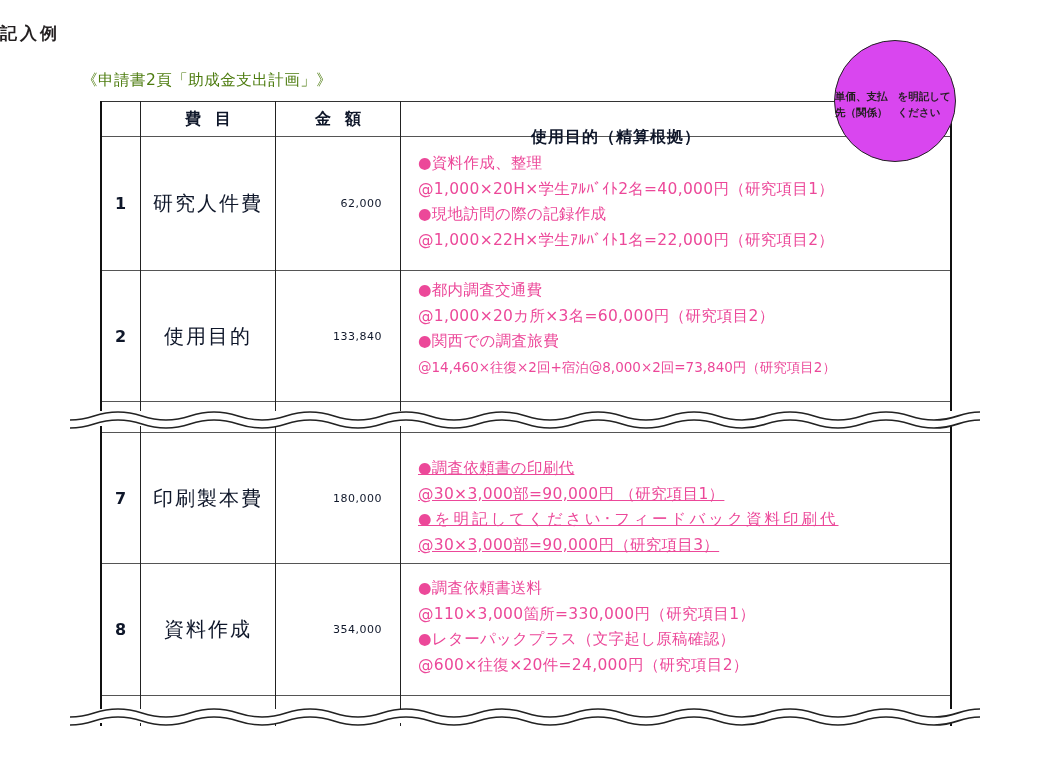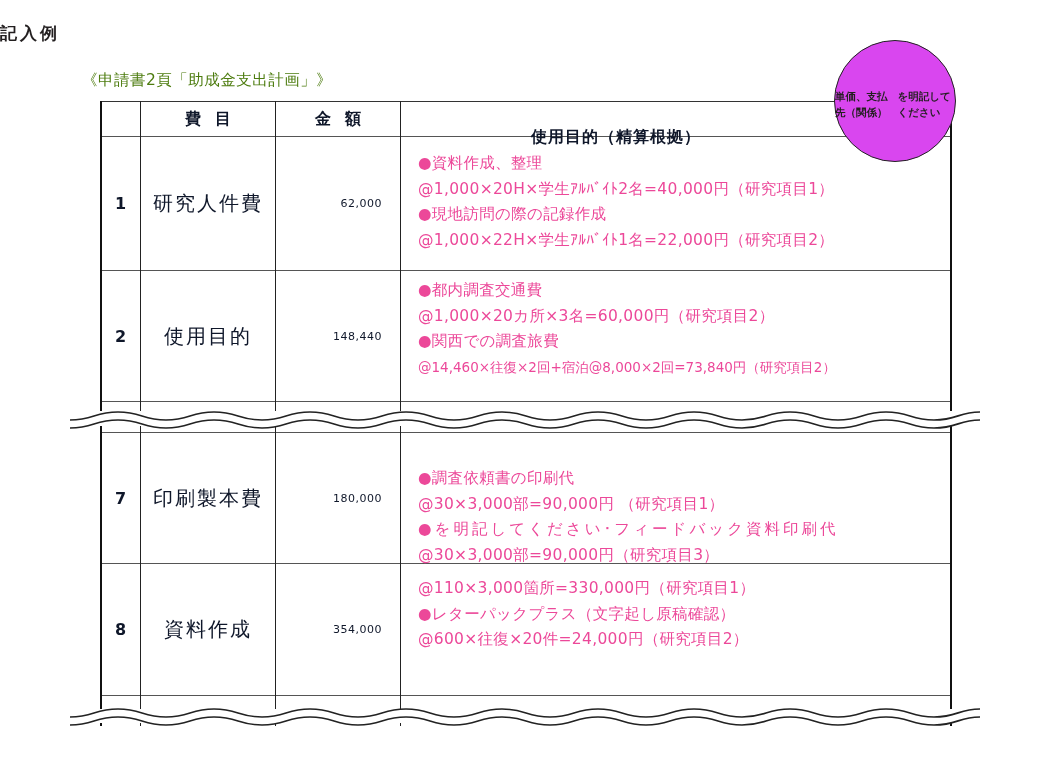--- a/index.html
+++ b/index.html
@@ -90,42 +90,43 @@
 <div class="cell right num" style="left:276px; width:124px; top:137px; height:133px;">62,000</div>
 <div class="purpose" style="top:151px;">
   <div class="line">●資料作成、整理</div>
   <div class="line">@1,000×20H×学生ｱﾙﾊﾞｲﾄ2名=40,000円（研究項目1）</div>
   <div class="line">●現地訪問の際の記録作成</div>
   <div class="line">@1,000×22H×学生ｱﾙﾊﾞｲﾄ1名=22,000円（研究項目2）</div>
 </div>
 
 <div class="cell center idx" style="left:101px; width:39px; top:271px; height:130px;">2</div>
 <div class="cell center cat" style="left:141px; width:134px; top:271px; height:130px;">使用目的</div>
-<div class="cell right num" style="left:276px; width:124px; top:271px; height:130px;">148,440</div>
+<div class="cell right num" style="left:276px; width:124px; top:271px; height:130px;">133,840</div>
 <div class="purpose" style="top:271px;margin-top:7px;">
   <div class="line">●都内調査交通費</div>
   <div class="line">@1,000×20カ所×3名=60,000円（研究項目2）</div>
   <div class="line">●関西での調査旅費</div>
   <div class="line small">@14,460×往復×2回+宿泊@8,000×2回=73,840円（研究項目2）</div>
 </div>
 
 <div class="cell center idx" style="left:101px; width:39px; top:433px; height:130px;">7</div>
 <div class="cell center cat" style="left:141px; width:134px; top:433px; height:130px;">印刷製本費</div>
 <div class="cell right num" style="left:276px; width:124px; top:433px; height:130px;">180,000</div>
-<div class="purpose" style="top:466px;">
+<div class="purpose" style="top:456px;text-decoration:underline;">
   <div class="line">●調査依頼書の印刷代</div>
   <div class="line">@30×3,000部=90,000円 （研究項目1）</div>
   <div class="line spaced">●を明記してください･フィードバック資料印刷代</div>
   <div class="line">@30×3,000部=90,000円（研究項目3）</div>
 </div>
 
 <div class="cell center idx" style="left:101px; width:39px; top:564px; height:131px;">8</div>
 <div class="cell center cat" style="left:141px; width:134px; top:564px; height:131px;">資料作成</div>
 <div class="cell right num" style="left:276px; width:124px; top:564px; height:131px;">354,000</div>
 <div class="purpose" style="top:576px;">
+  <div class="line">●調査依頼書送料</div>
   <div class="line">@110×3,000箇所=330,000円（研究項目1）</div>
   <div class="line">●レターパックプラス（文字起し原稿確認）</div>
   <div class="line">@600×往復×20件=24,000円（研究項目2）</div>
 </div>
 
 <div class="mask" style="left:70px; width:910px; top:411px; height:15px;"></div>
 <svg class="wave" style="top:404px;" width="910" height="30" viewBox="0 0 910 30">
   <path d="M0,16 C24,16 24,8 48,8 C72,8 72,16 96,16 C120,16 120,8 144,8 C168,8 168,16 192,16 C216,16 216,8 240,8 C264,8 264,16 288,16 C312,16 312,8 336,8 C360,8 360,16 384,16 C408,16 408,8 432,8 C456,8 456,16 480,16 C504,16 504,8 528,8 C552,8 552,16 576,16 C600,16 600,8 624,8 C648,8 648,16 672,16 C696,16 696,8 720,8 C744,8 744,16 768,16 C792,16 792,8 816,8 C840,8 840,16 864,16 C888,16 888,8 910,8" fill="none" stroke="#222" stroke-width="1.6"></path>
   <path d="M0,24 C24,24 24,16 48,16 C72,16 72,24 96,24 C120,24 120,16 144,16 C168,16 168,24 192,24 C216,24 216,16 240,16 C264,16 264,24 288,24 C312,24 312,16 336,16 C360,16 360,24 384,24 C408,24 408,16 432,16 C456,16 456,24 480,24 C504,24 504,16 528,16 C552,16 552,24 576,24 C600,24 600,16 624,16 C648,16 648,24 672,24 C696,24 696,16 720,16 C744,16 744,24 768,24 C792,24 792,16 816,16 C840,16 840,24 864,24 C888,24 888,16 910,16" fill="none" stroke="#222" stroke-width="1.6"></path>
 </svg>

